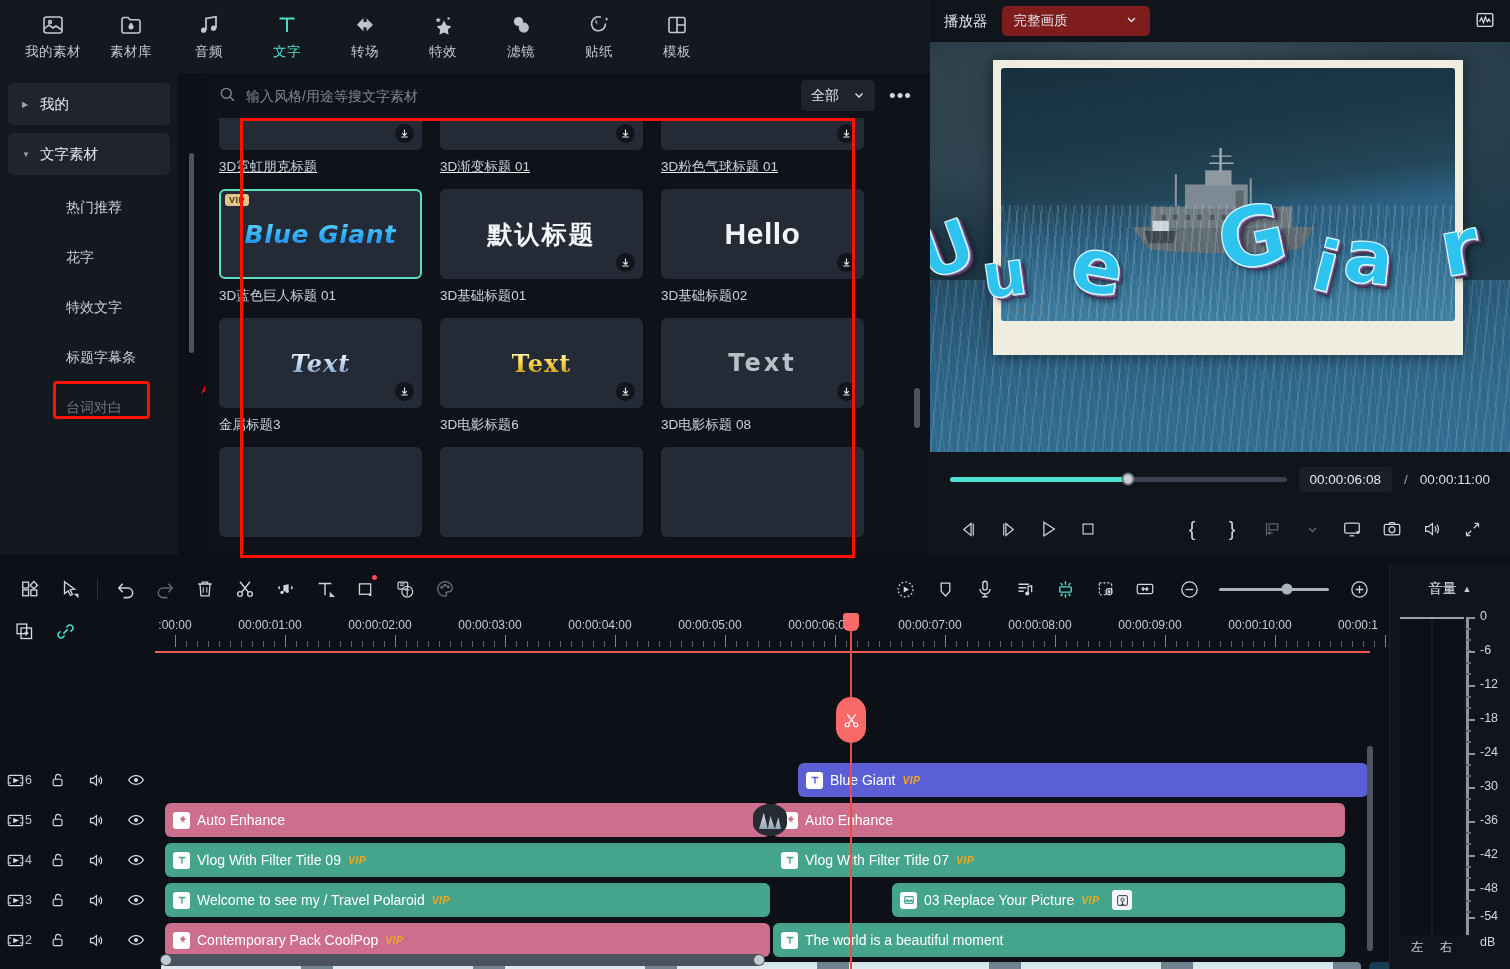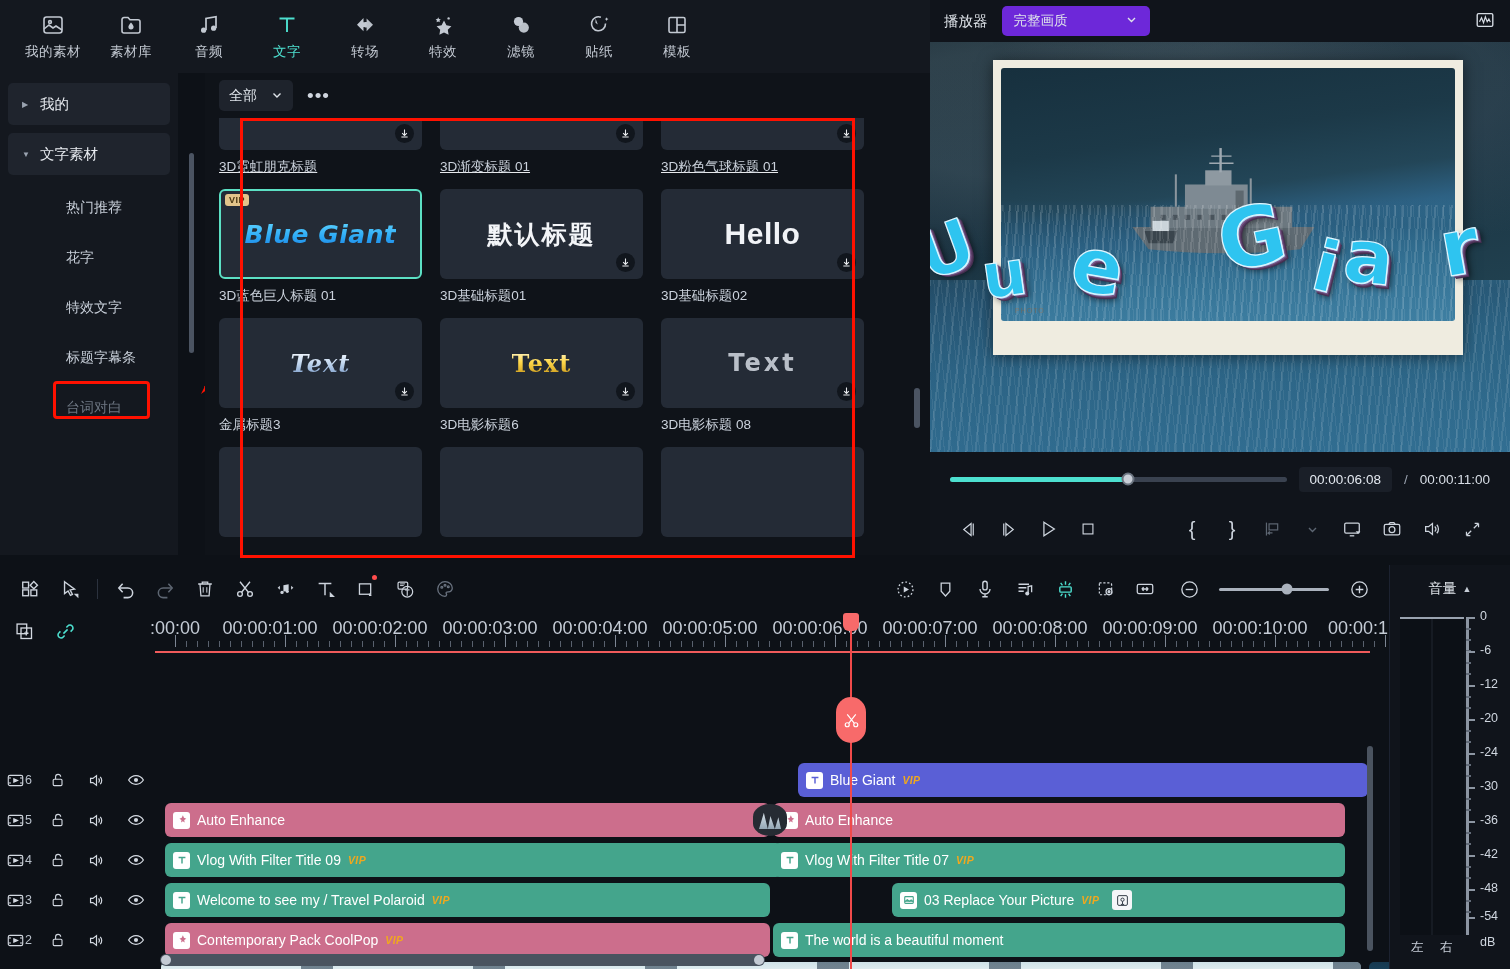--- a/index.html
+++ b/index.html
@@ -153,21 +153,21 @@
   
   .player {
     position:absolute; left:930px; top:0; width:580px; height:555px;
     background:#10141b;
   }
   .player-head {
     height:42px; display:flex; align-items:center; padding:0 14px; gap:14px;
   }
   .player-title { font-size:14.5px; color:#dfe4ea; }
   .quality-sel {
-    width:148px; height:30px; background:#6d28d9; border-radius:5px;
+    width:148px; height:30px; background:#7f1d1d; border-radius:5px;
     display:flex; align-items:center; justify-content:space-between;
     padding:0 12px; font-size:13.5px; color:#dfe4ea; cursor:pointer;
   }
   .wave-btn { margin-left:auto; cursor:pointer; color:#d6dce4; }
   .stage {
     position:absolute; left:0; top:42px; width:580px; height:410px;
     overflow:hidden; background:#000;
   }
   .video-bg {
     position:absolute; inset:0;
@@ -293,21 +293,21 @@
   .db-lbl { position:absolute; left:80px; font-size:12.5px; color:#d0d7e0;
     transform:translateY(-8px); }
   .lr-lbl { position:absolute; top:322px; font-size:12.5px; color:#c7ced8; }
 
   
   .tl { position:absolute; left:0; top:613px; width:1389px; height:356px;
     background:#0d1117; overflow:hidden; }
   .tl-topleft { position:absolute; left:0; top:0; width:155px; height:40px;
     display:flex; align-items:center; gap:20px; padding-left:14px; }
   .ruler { position:absolute; left:155px; top:0; width:1234px; height:40px; }
-  .rt { position:absolute; top:5px; font-size:18px; color:#c5ccd6;
+  .rt { position:absolute; top:5px; font-size:12px; color:#c5ccd6;
     transform:translateX(-50%); white-space:nowrap;}
   .rtick { position:absolute; bottom:6px; width:1px; background:#7d8694; }
   .rtick.maj { height:12px; }
   .rtick.min { height:6px; background:#59616e; }
   .redline { position:absolute; left:155px; top:38px; width:1215px; height:2px;
     background:#f05b5b; }
 
   .track-heads { position:absolute; left:0; top:40px; width:155px; bottom:0; }
   .th-row { height:40px; display:flex; align-items:center; gap:0; }
   .th-cell { width:39px; display:flex; align-items:center; justify-content:center;
@@ -500,20 +500,28 @@
   </div>
   <div class="sel-box"></div>
 
   <svg class="arrow-svg" width="60" height="70" viewBox="0 0 60 70">
     <line x1="55" y1="8" x2="10" y2="58" stroke="#ff1100" stroke-width="3"></line>
     <polygon points="6,64 20,54 13,50" fill="#ff1100"></polygon>
   </svg>
 
   <div class="content">
     <div class="searchbar">
+      <div class="search-wrap">
+        <span>
+          <svg width="17" height="17" viewBox="0 0 20 20" fill="none" stroke="currentColor" stroke-width="1.7">
+            <circle cx="8.6" cy="8.6" r="5.8"></circle>
+              <path d="M13 13l4.4 4.4"></path>
+            </svg></span>
+        <input class="search-input" placeholder="输入风格/用途等搜文字素材" style="">
+      </div>
       <div class="filter-sel">
         <span>全部</span>
         <span>
           <svg width="12" height="12" viewBox="0 0 12 12" fill="none" stroke="currentColor" stroke-width="1.4">
               <path d="M2.5 4.5L6 8l3.5-3.5"></path>
             </svg></span>
       </div>
       <div class="dots">•••</div>
     </div>
 
@@ -930,21 +938,21 @@
         <div class="tick min" style="top:33px"></div>
       <div class="tick" style="top:34px"></div>
         <div class="db-lbl" style="top:34px">-6</div>
       <div class="tick min" style="top:45px"></div>
         <div class="tick min" style="top:56px"></div>
       <div class="tick" style="top:68px"></div>
         <div class="db-lbl" style="top:68px">-12</div>
       <div class="tick min" style="top:79px"></div>
         <div class="tick min" style="top:90px"></div>
       <div class="tick" style="top:102px"></div>
-        <div class="db-lbl" style="top:102px">-20</div>
+        <div class="db-lbl" style="top:102px">-18</div>
       <div class="tick min" style="top:113px"></div>
         <div class="tick min" style="top:124px"></div>
       <div class="tick" style="top:136px"></div>
         <div class="db-lbl" style="top:136px">-24</div>
       <div class="tick min" style="top:147px"></div>
         <div class="tick min" style="top:158px"></div>
       <div class="tick" style="top:170px"></div>
         <div class="db-lbl" style="top:170px">-30</div>
       <div class="tick min" style="top:181px"></div>
         <div class="tick min" style="top:192px"></div>

